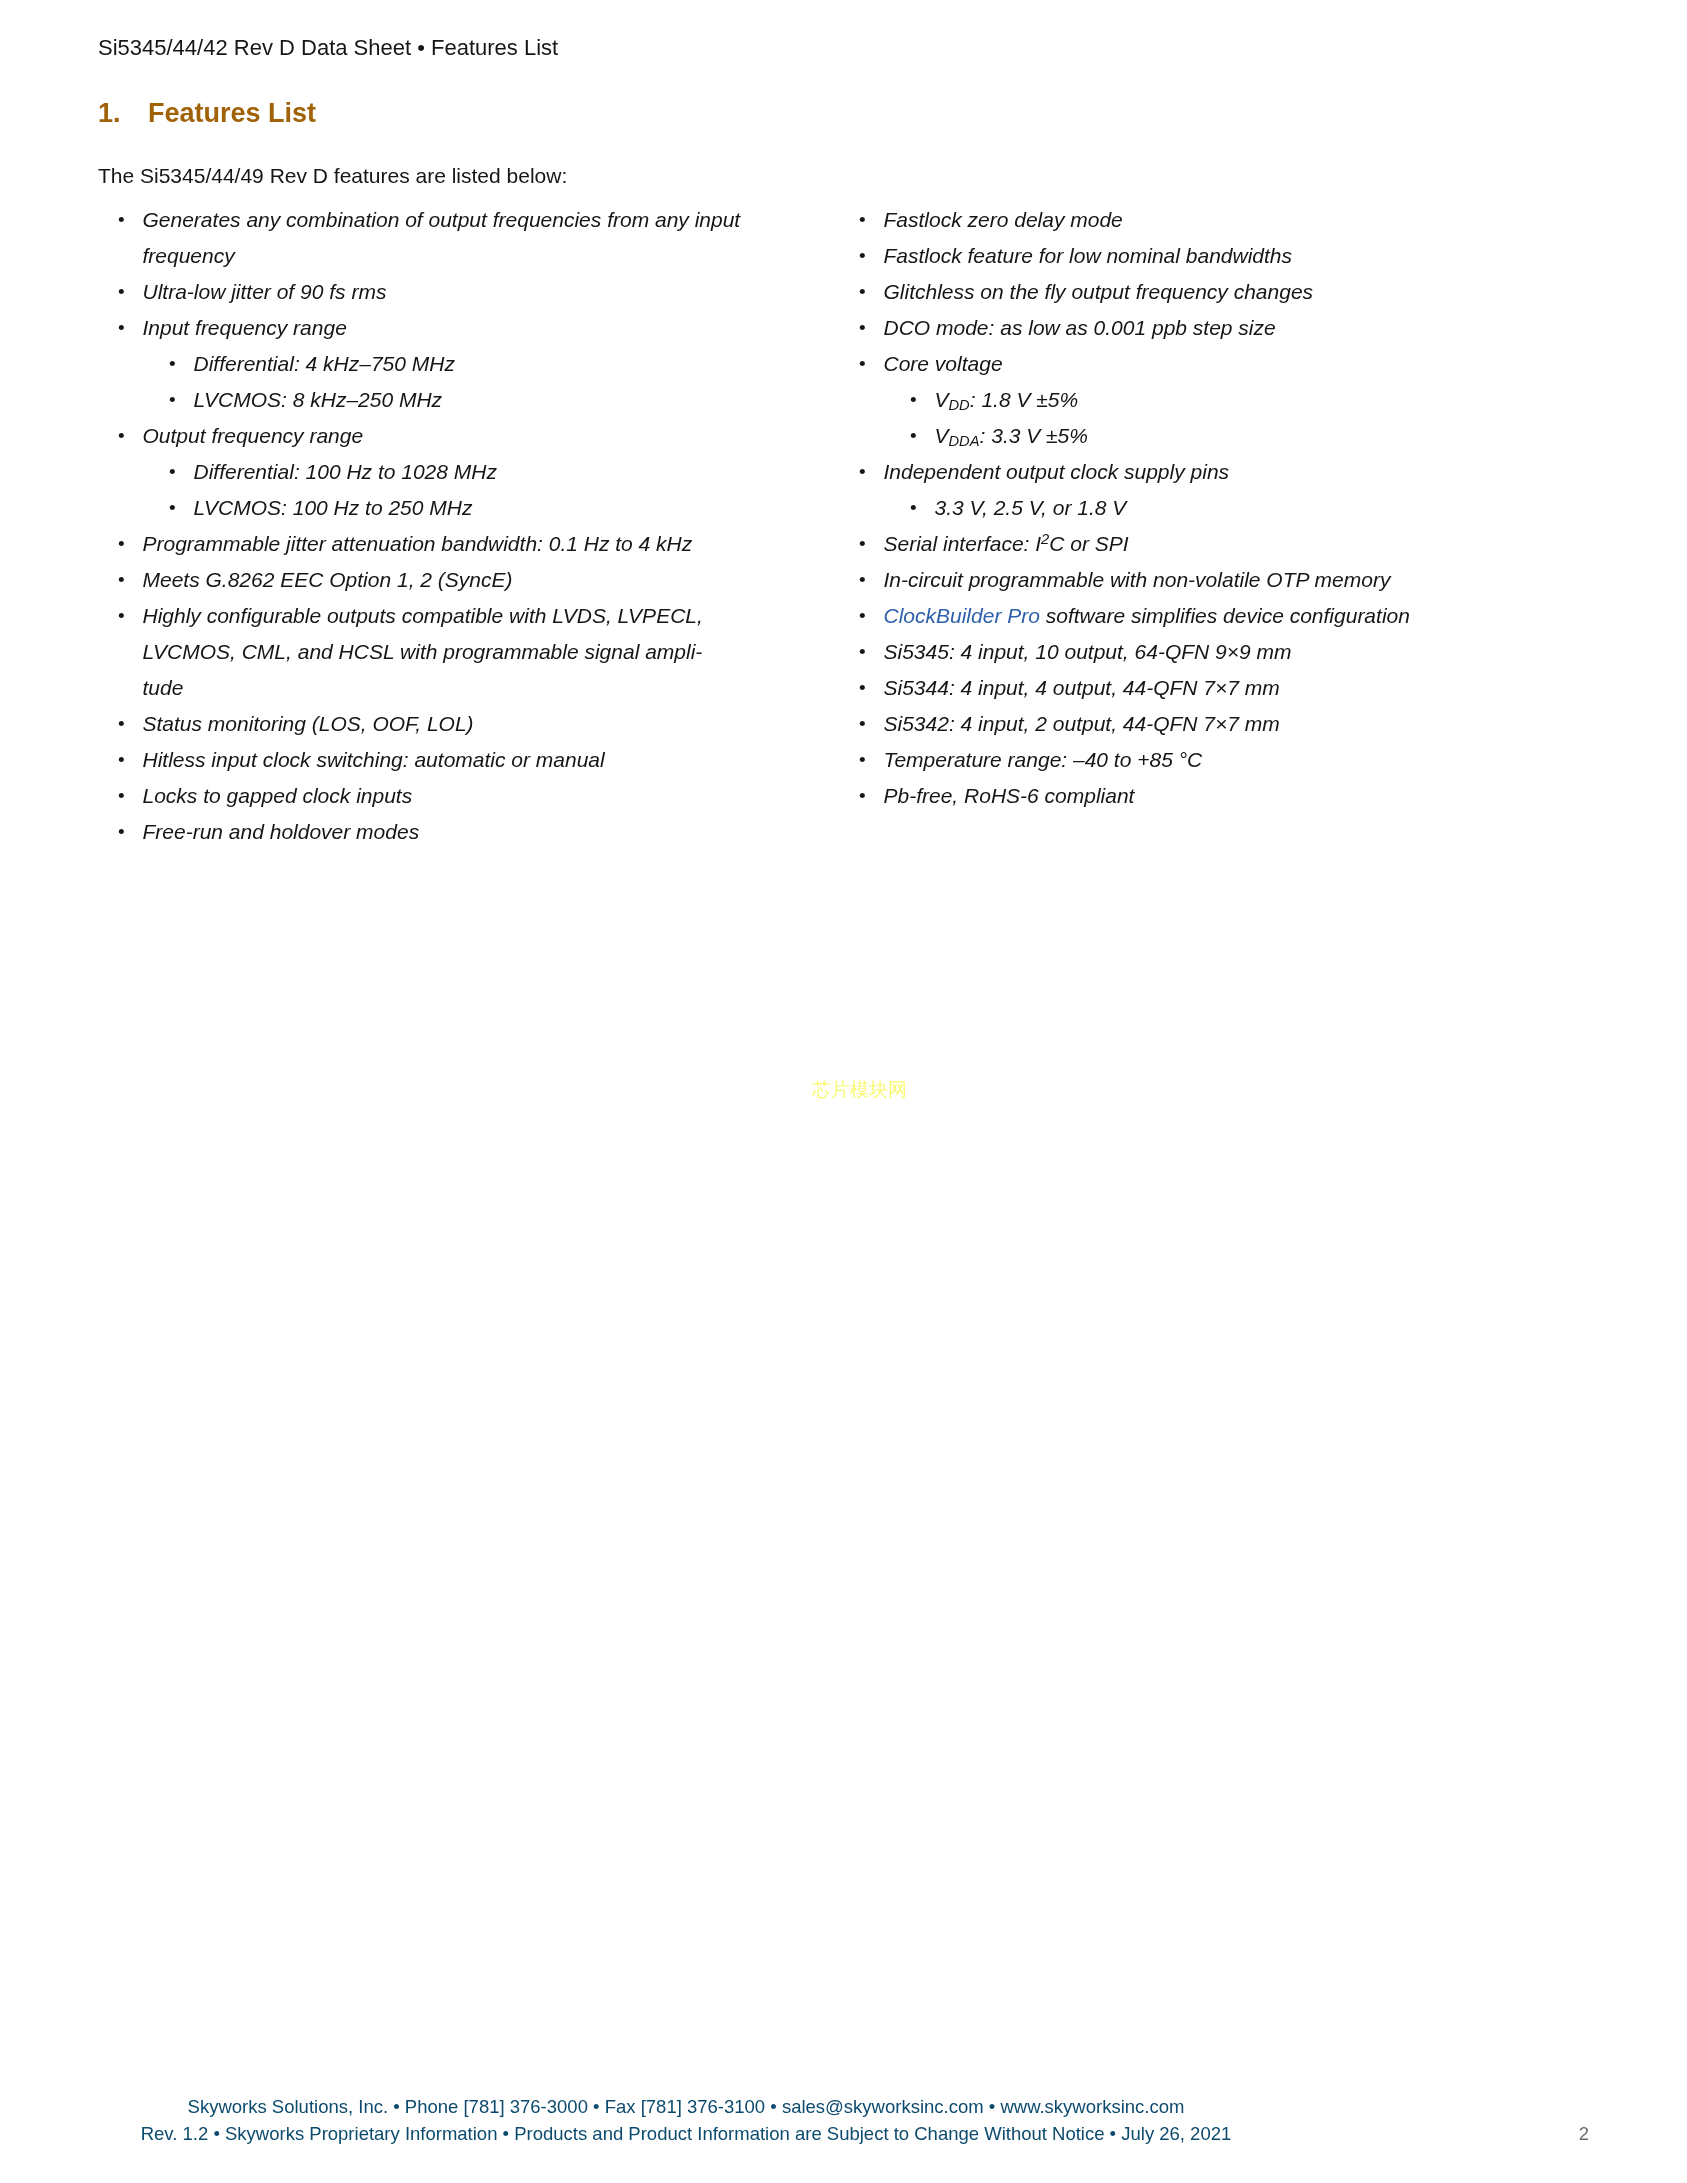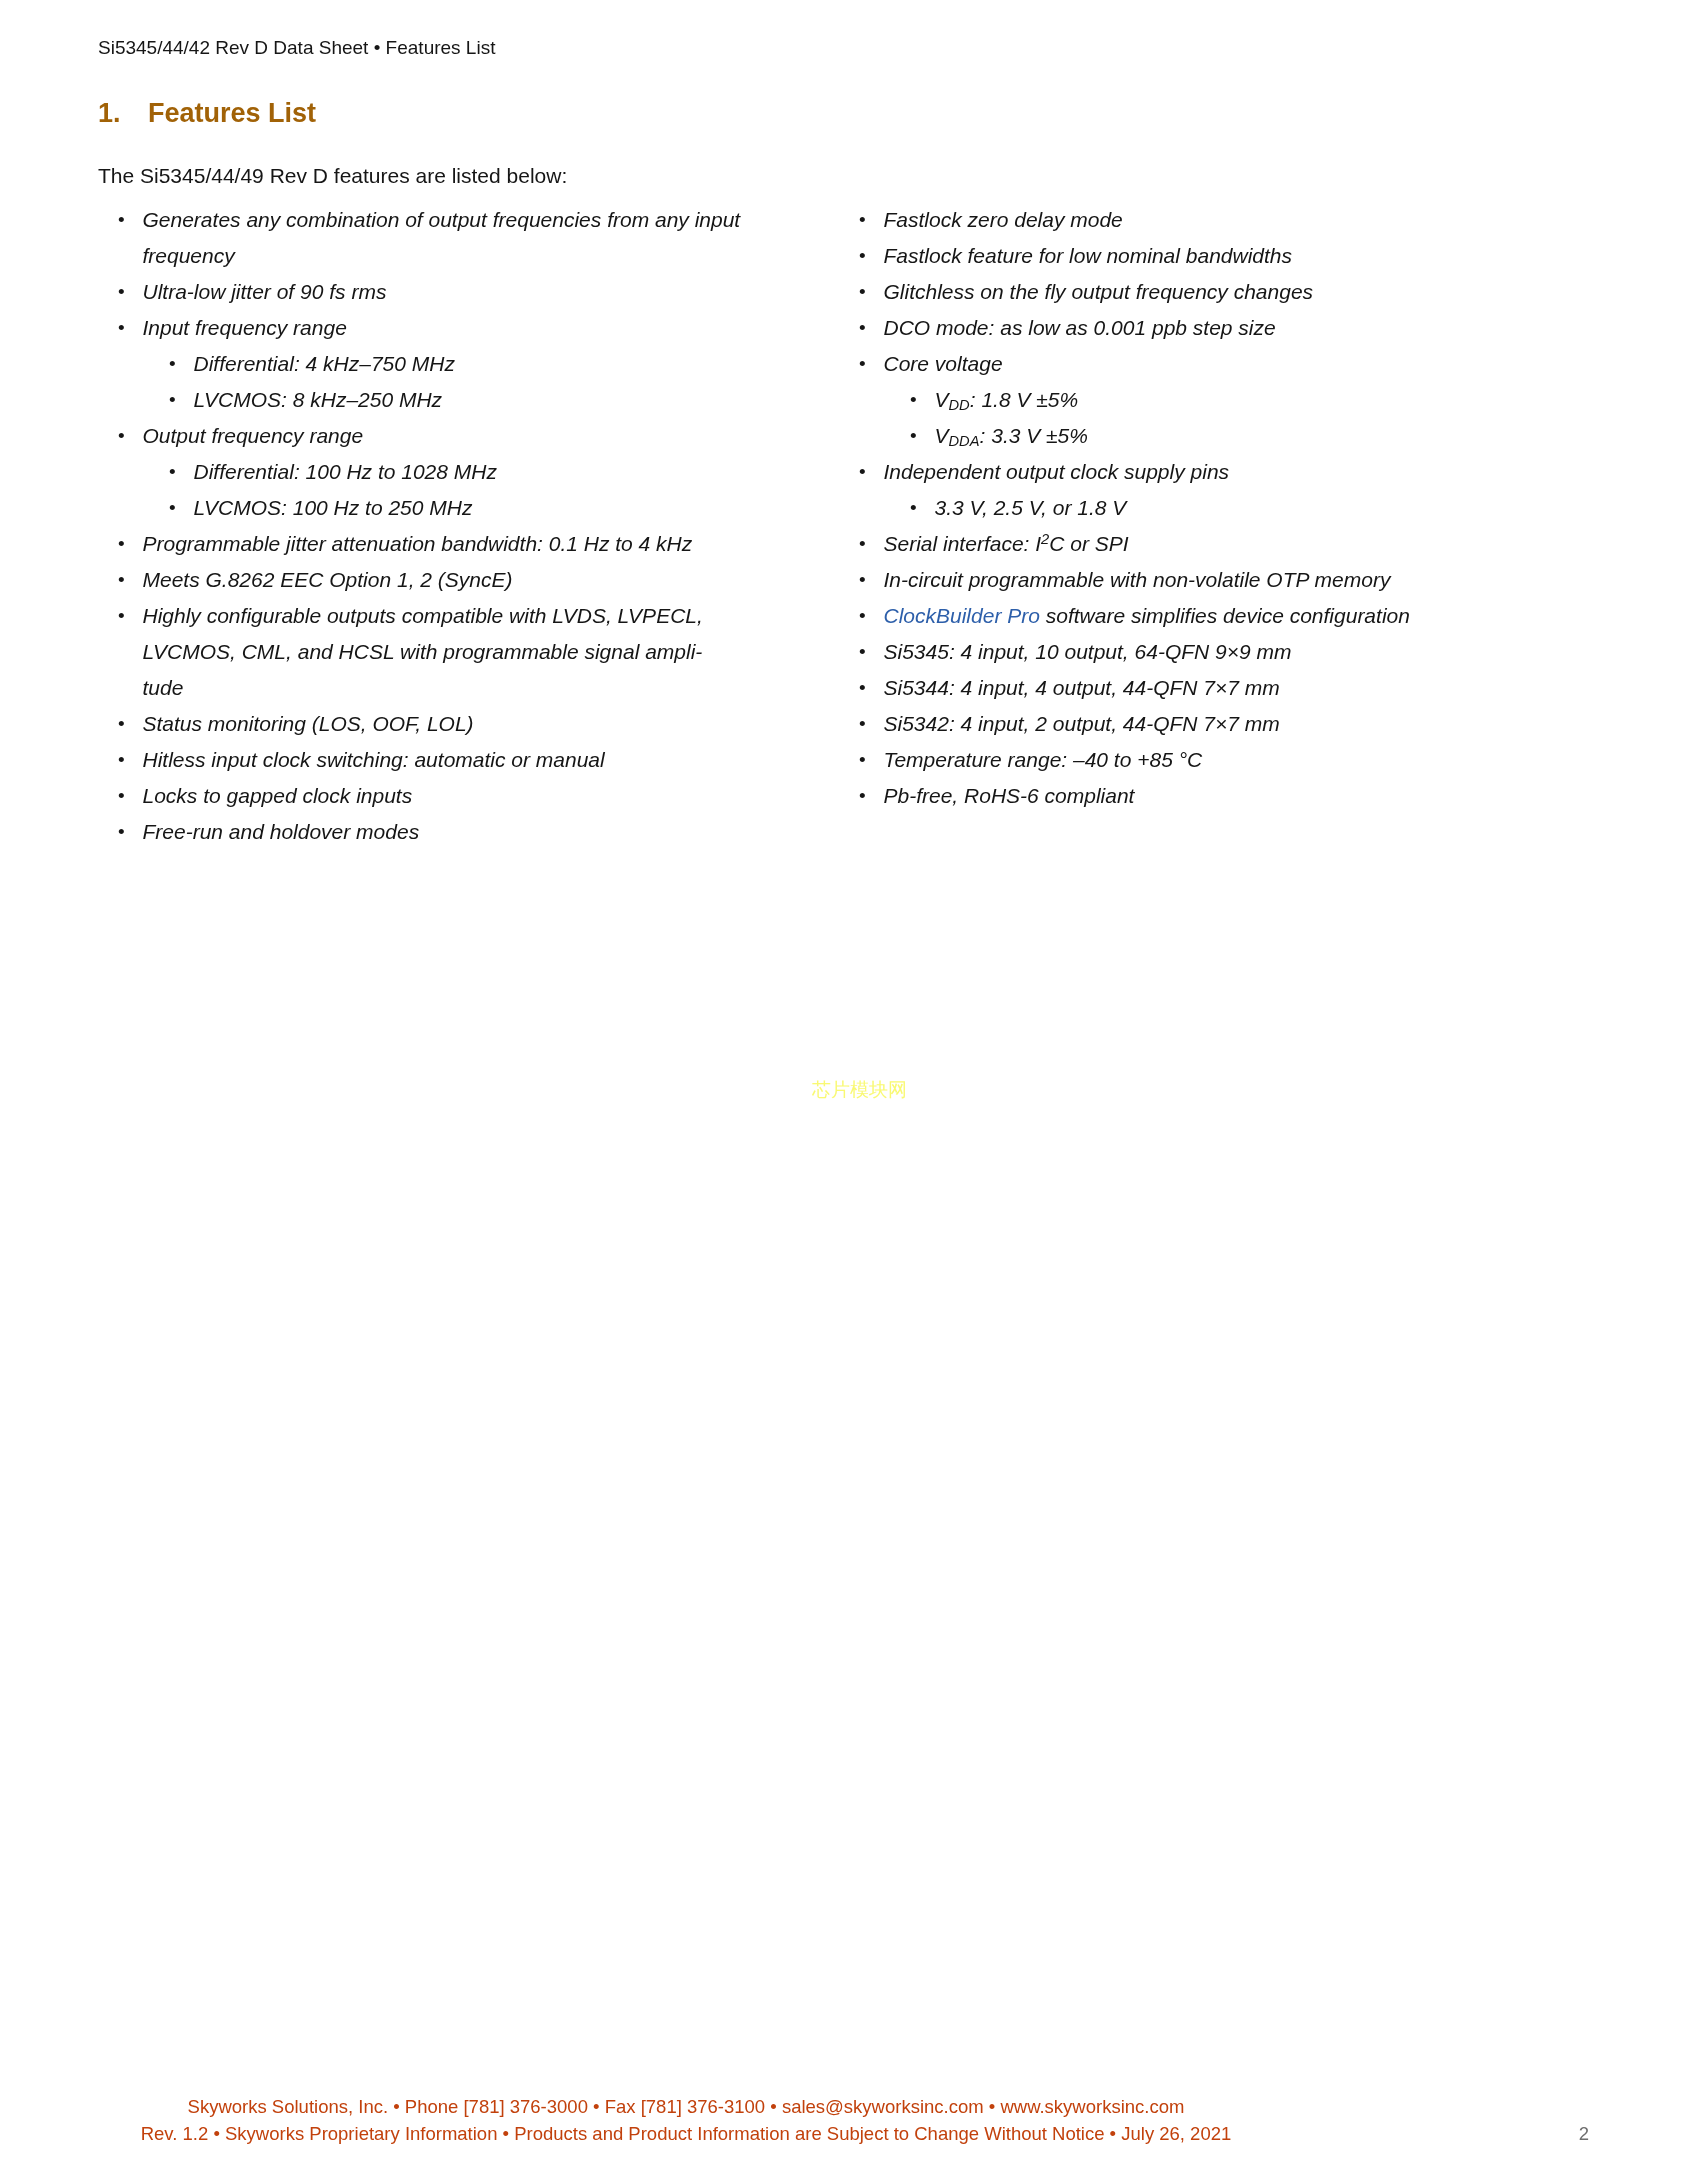--- a/index.html
+++ b/index.html
@@ -3,21 +3,21 @@
 <meta charset="utf-8">
 <style>
   html,body{margin:0;padding:0;}
   body{
     width:1687px;height:2183px;position:relative;background:#ffffff;
     font-family:"Liberation Sans", sans-serif;color:#161616;
     -webkit-font-smoothing:antialiased;
   }
   .page-header{
     position:absolute;left:98px;top:37px;
-    font-size:19px;line-height:22.5px;color:#161616;white-space:nowrap;
+    font-size:22px;line-height:22.5px;color:#161616;white-space:nowrap;
   }
   .section-title{
     position:absolute;left:98px;top:98px;
     font-size:27px;font-weight:bold;color:#a16207;white-space:nowrap;line-height:30px;
   }
   .section-title .num{display:inline-block;width:50px;}
   .intro{
     position:absolute;left:98px;top:163px;
     font-size:21px;line-height:26.5px;white-space:nowrap;
   }
@@ -30,21 +30,21 @@
   .itext{flex:1 1 auto;font-style:italic;}
   sub{font-size:0.70em;line-height:0;vertical-align:-0.22em;}
   sup{font-size:0.70em;line-height:0;vertical-align:0.45em;}
   a.link{color:#2d5faa;text-decoration:none;cursor:pointer;}
   .watermark{
     position:absolute;left:812px;top:1082px;
     font-size:19px;line-height:16px;color:#f9f973;white-space:nowrap;
   }
   .footer{
     position:absolute;left:0;top:2096px;width:1372px;
-    font-size:18.5px;line-height:22.5px;color:#c2410c;text-align:center;
+    font-size:18.5px;line-height:22.5px;color:#0c4a6e;text-align:center;
   }
   .footer .fline2{margin-top:4.6px;}
   .page-number{
     position:absolute;right:98px;top:2123px;
     font-size:18.5px;line-height:22.5px;color:#6e6e6e;
   }
 </style>
 </head>
 <body>
 

